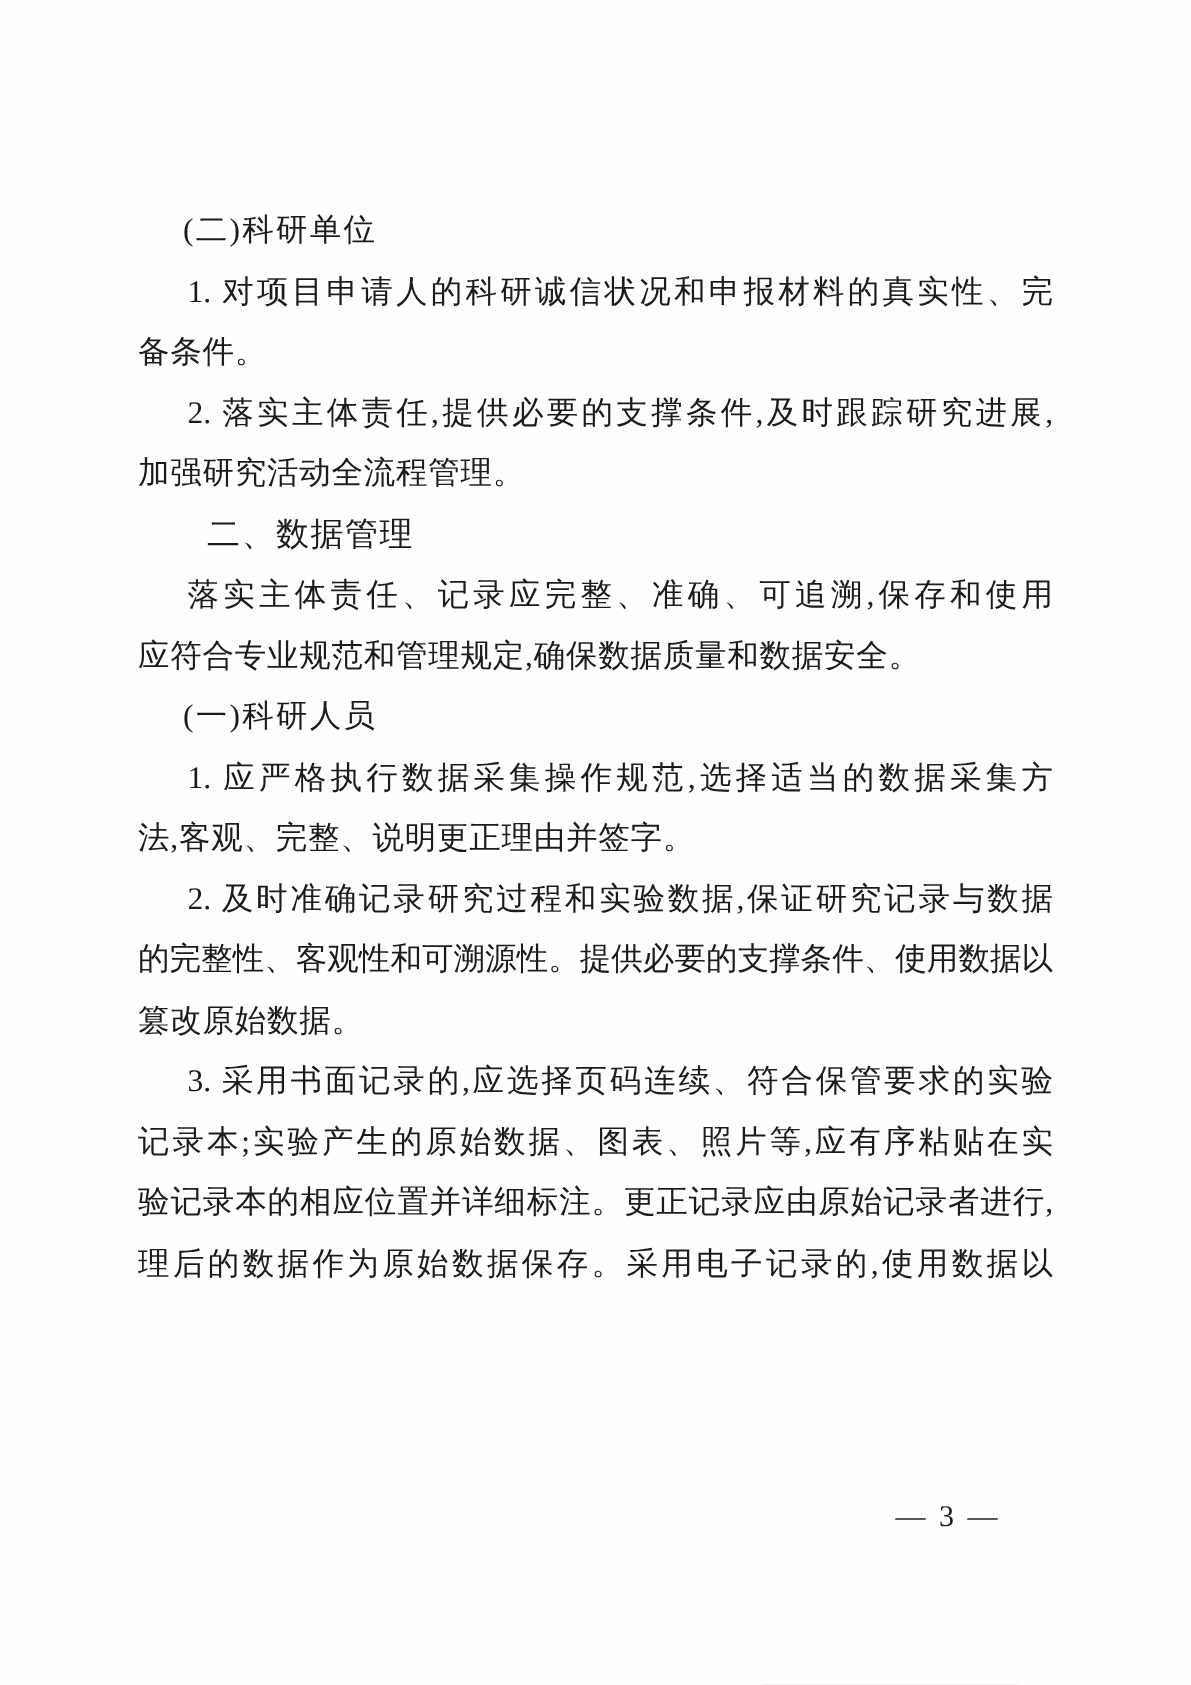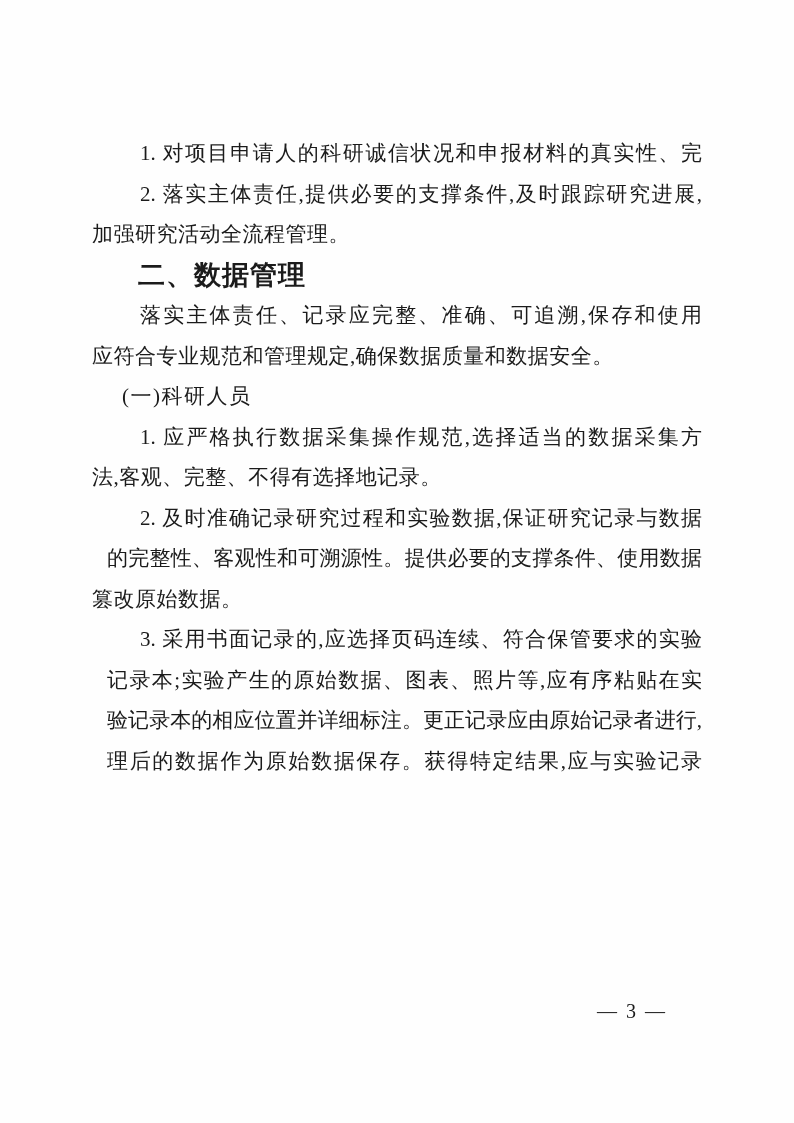--- a/index.html
+++ b/index.html
@@ -28,29 +28,28 @@
     line-height: 40.5px;
     font-size: 21px;
     letter-spacing: 0.5px;
     white-space: normal;
     overflow: hidden;
   }
   .line.justify {
     text-align: justify;
     text-align-last: justify;
     letter-spacing: 0;
-    margin-left: 15px;
   }
   .line.indent {
     padding-left: 33px;
   }
   .line.heading {
     font-family: "Liberation Sans", "DejaVu Sans", sans-serif;
-    font-weight: 700;
-    font-size: 27px;
+    font-weight: 400;
+    font-size: 22px;
     padding-left: 46px;
     letter-spacing: 1px;
   }
   .line.subheading {
     padding-left: 30px;
     letter-spacing: 1.5px;
   }
   .page-footer {
     position: absolute;
     top: 997px;
@@ -59,31 +58,33 @@
     line-height: 28px;
     color: #1b1b1b;
     letter-spacing: 2px;
   }
 </style>
 </head>
 <body>
 
 <div class="page">
   <div class="doc-body" id="doc-body">
+      <div class="line subheading">(二)科研单位</div>
       <div class="line body indent justify">1. 对项目申请人的科研诚信状况和申报材料的真实性、完</div>
+      <div class="line body">备条件。</div>
       <div class="line body indent justify">2. 落实主体责任,提供必要的支撑条件,及时跟踪研究进展,</div>
       <div class="line body">加强研究活动全流程管理。</div>
       <div class="line heading">二、数据管理</div>
       <div class="line body indent justify">落实主体责任、记录应完整、准确、可追溯,保存和使用</div>
       <div class="line body">应符合专业规范和管理规定,确保数据质量和数据安全。</div>
       <div class="line subheading">(一)科研人员</div>
       <div class="line body indent justify">1. 应严格执行数据采集操作规范,选择适当的数据采集方</div>
-      <div class="line body">法,客观、完整、不得有选择地记录。</div>
+      <div class="line body">法,客观、完整、说明更正理由并签字。</div>
       <div class="line body indent justify">2. 及时准确记录研究过程和实验数据,保证研究记录与数据</div>
       <div class="line body justify">的完整性、客观性和可溯源性。提供必要的支撑条件、使用数据以</div>
       <div class="line body">篡改原始数据。</div>
       <div class="line body indent justify">3. 采用书面记录的,应选择页码连续、符合保管要求的实验</div>
       <div class="line body justify">记录本;实验产生的原始数据、图表、照片等,应有序粘贴在实</div>
       <div class="line body justify">验记录本的相应位置并详细标注。更正记录应由原始记录者进行,</div>
-      <div class="line body justify">理后的数据作为原始数据保存。获得特定结果,应与实验记录</div>
+      <div class="line body justify">理后的数据作为原始数据保存。采用电子记录的,使用数据以</div>
     </div>
   <div class="page-footer">— 3 —</div>
 </div>
 
 </body></html>

